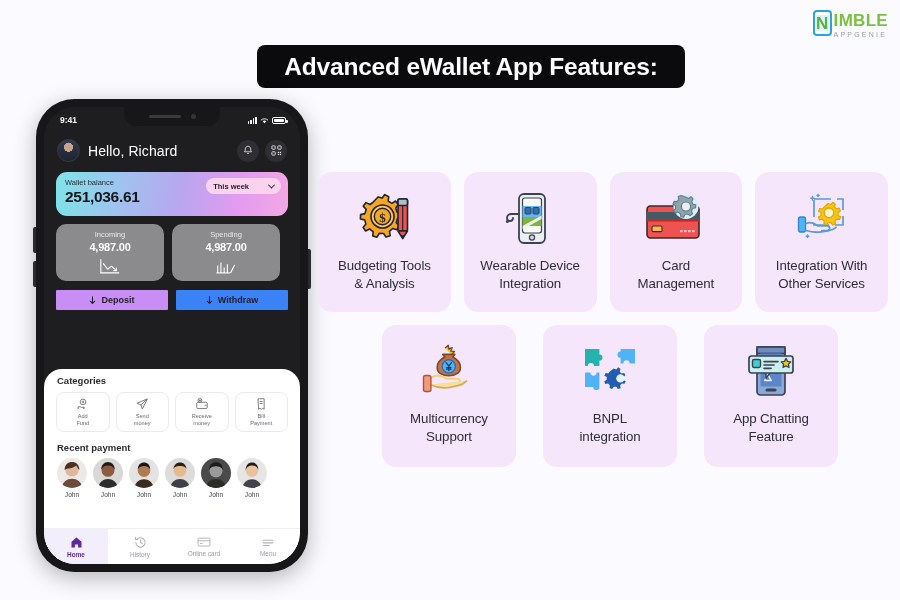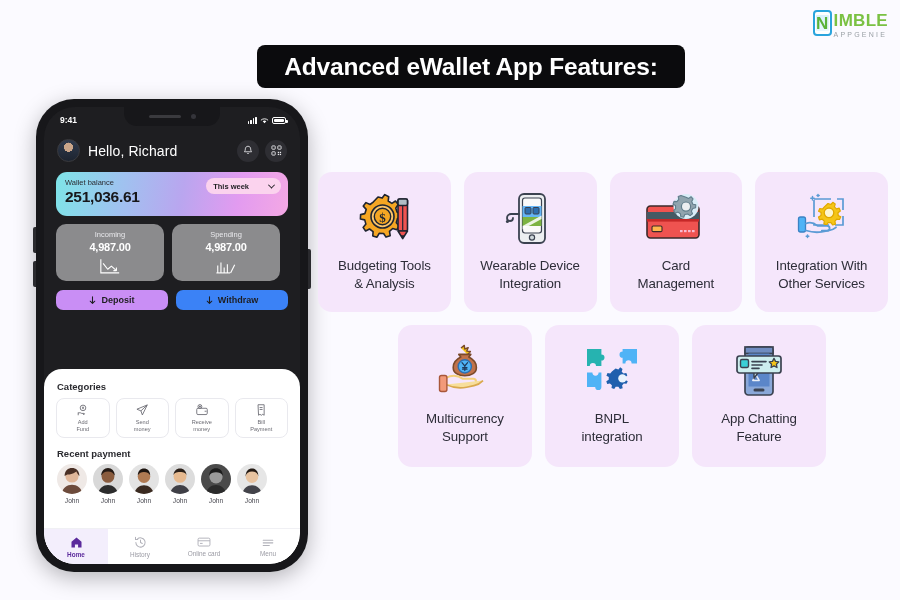--- a/index.html
+++ b/index.html
@@ -114,33 +114,33 @@
   .stat {
     flex: 1; height: 57px; background: #8b8b8d; border-radius: 10px;
     display: flex; flex-direction: column; align-items: center; padding-top: 6px;
   }
   .stat-label { font-size: 7.5px; color: #e9e9ec; }
   .stat-value { font-size: 11px; color: #fff; font-weight: bold; margin-top: 2px; letter-spacing: -0.2px; }
   .stat-ico { margin-top: 5px; }
 
   .action-row { display: flex; gap: 8px; margin: 9px 12px 0 12px; }
   .act {
-    flex: 1; height: 20px; border-radius: 7px;
+    flex: 1; height: 20px; border-radius: 1px;
     display: flex; align-items: center; justify-content: center; gap: 5px;
     font-size: 9px; font-weight: bold; color: #1e1e21;
   }
   .act.deposit { background: #c98ef5; }
   .act.withdraw { background: #3b82f6; }
   .dn-arrow { width: 7px; height: 9px; position: relative; }
 
   .sheet {
     position: absolute; left: 0; right: 0; bottom: 0; top: 262px;
     background: #ffffff; border-radius: 18px 18px 31px 31px; overflow: hidden;
   }
-  .sec-title { font-size: 9.5px; color: #2b2b30; font-weight: 600; padding: 12px 0 0 13px; }
+  .sec-title { font-size: 9.5px; color: #2b2b30; font-weight: 600; padding: 6px 0 0 13px; }
   .cat-row { display: flex; gap: 6px; padding: 6px 12px 0 12px; }
   .cat {
     flex: 1; height: 40px; border: 1px solid #e9e9ee; border-radius: 8px;
     display: flex; flex-direction: column; align-items: center; justify-content: center; gap: 2px;
     background: #fff;
   }
   .cat-label { font-size: 5.6px; color: #6b6b73; text-align: center; line-height: 1.25; }
 
   .pay-row { display: flex; gap: 6px; padding: 5px 0 0 13px; overflow: hidden; }
   .pay { width: 30px; flex: none; display: flex; flex-direction: column; align-items: center; }
@@ -157,21 +157,21 @@
     display: flex; flex-direction: column; align-items: center; justify-content: center; gap: 2px;
   }
   .nav-i.active { background: #f3eefc; }
   .nav-lab { font-size: 6.4px; color: #9b9ba4; }
   .nav-i.active .nav-lab { color: #5b2a9c; font-weight: bold; }
 
   
   .features { position: absolute; left: 318px; top: 172px; width: 570px; }
   .frow { display: flex; }
   .frow.r1 { gap: 13px; }
-  .frow.r2 { gap: 13px; margin-top: 13px; margin-left: 80px; }
+  .frow.r2 { gap: 27px; margin-top: 13px; margin-left: 64px; }
   .fcard {
     width: 134px; height: 140px;
     background: #f5e6fb; border-radius: 14px;
     display: flex; flex-direction: column; align-items: center;
     padding-top: 13px;
   }
   .fcard.r2c { height: 142px; }
   .fico { height: 68px; display: flex; align-items: center; justify-content: center; }
   .flabel {
     margin-top: 4px; text-align: center;

